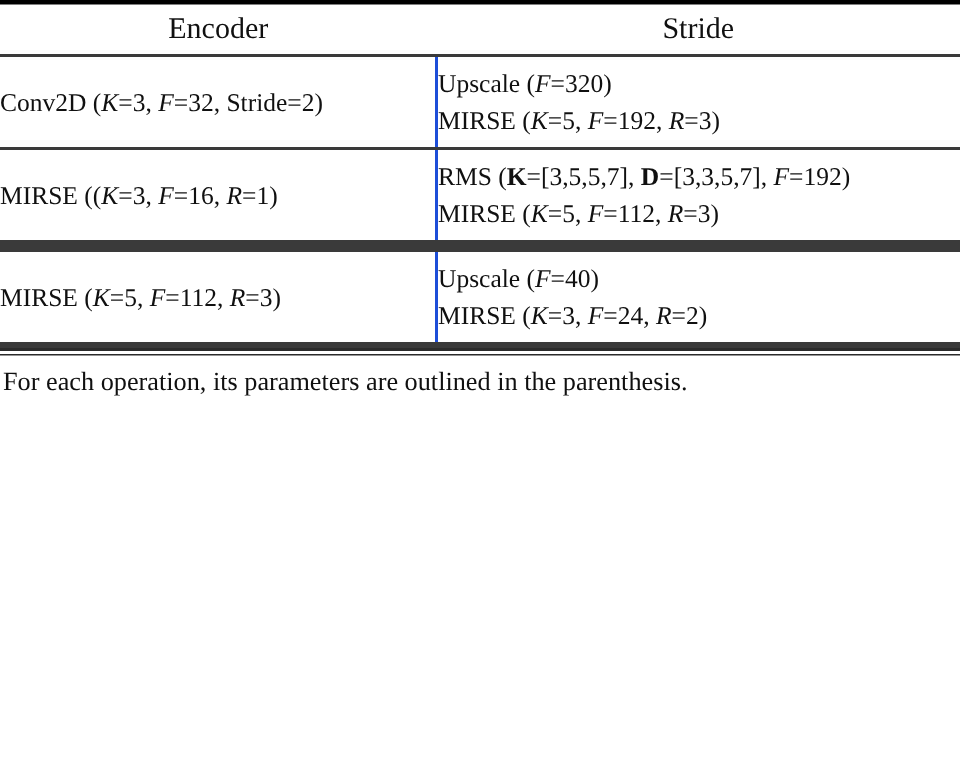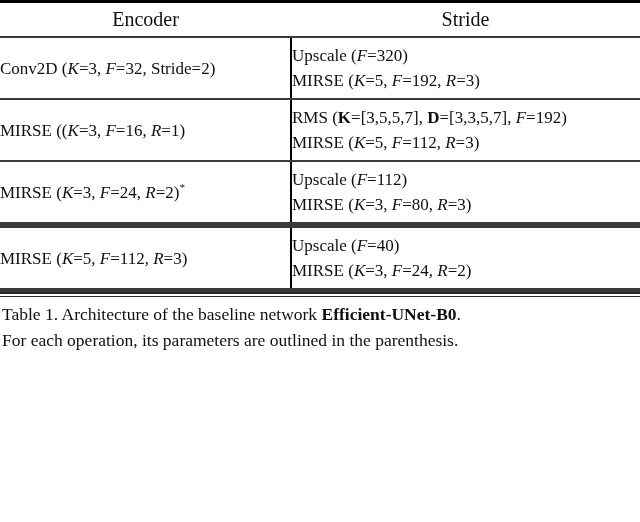--- a/index.html
+++ b/index.html
@@ -79,21 +79,21 @@
     line-height: 25px;
     padding-left: 14px;
     padding-right: 6px;
     box-sizing: border-box;
   }
   .cell-enc {
     padding-left: 14px;
   }
   .cell-dec {
     padding-left: 14px;
-    border-left: 2px solid #000000;
+    border-left: 2px solid #1d4ed8;
   }
 
   .r-tall .cell { height: 60px; }
   .r-short .cell { height: 37px; }
 
   
   .mi { font-style: italic; }
   .mb { font-weight: bold; font-style: normal; }
   .sup {
     font-size: 11px;
@@ -161,29 +161,20 @@
             <span class="ln">MIRSE ((<span class="mi">K</span>=3, <span class="mi">F</span>=16, <span class="mi">R</span>=1)</span>
           </td>
           <td class="cell cell-dec">
             <span class="ln">RMS (<span class="mb">K</span>=[3,5,5,7], <span class="mb">D</span>=[3,3,5,7], <span class="mi">F</span>=192)</span>
             <span class="ln">MIRSE (<span class="mi">K</span>=5, <span class="mi">F</span>=112, <span class="mi">R</span>=3)</span>
           </td>
         </tr>
         <tr>
           <td colspan="2">
             <div class="rule-mid"></div>
-          </td>
-        </tr>
-        <tr class="r-tall">
-          <td class="cell cell-enc">
-            <span class="ln">MIRSE (<span class="mi">K</span>=3, <span class="mi">F</span>=24, <span class="mi">R</span>=2)<span class="sup">*</span></span>
-          </td>
-          <td class="cell cell-dec">
-            <span class="ln">Upscale (<span class="mi">F</span>=112)</span>
-            <span class="ln">MIRSE (<span class="mi">K</span>=3, <span class="mi">F</span>=80, <span class="mi">R</span>=3)</span>
           </td>
         </tr>
         <tr>
           <td colspan="2">
             <div class="rule-mid"></div>
           </td>
         </tr>
         <tr>
           <td colspan="2">
             <div class="rule-mid"></div>
@@ -219,19 +210,16 @@
       <tr>
         <td colspan="2">
           <div class="rule-bottom-a"></div>
           <div class="rule-bottom-b"></div>
         </td>
       </tr>
     </tbody>
   </table>
 
   <div class="caption">
-    <div class="ln">
-      <span>Table 1. Architecture of the baseline network </span><b>Efficient-UNet-B0</b><span>.</span>
-    </div>
     <div class="ln">For each operation, its parameters are outlined in the parenthesis.</div>
   </div>
 
 </div>
 
 </body></html>

